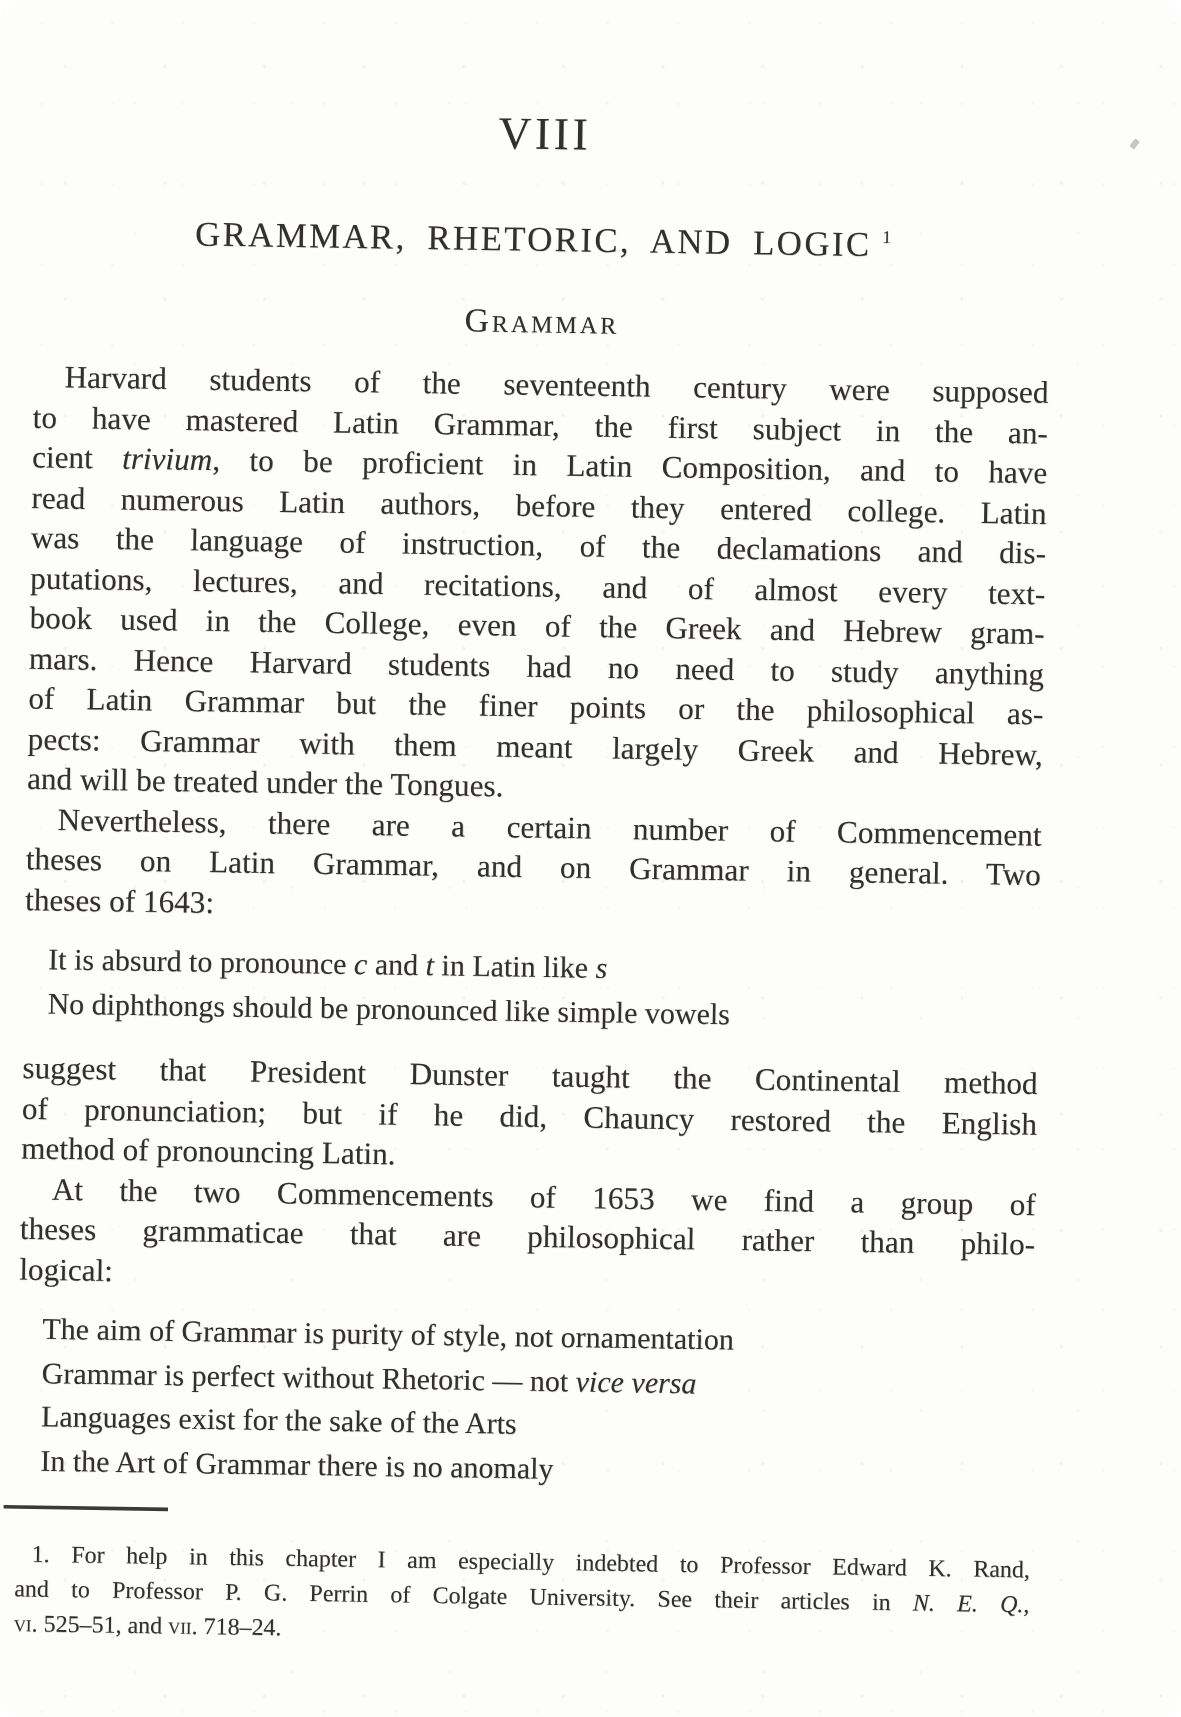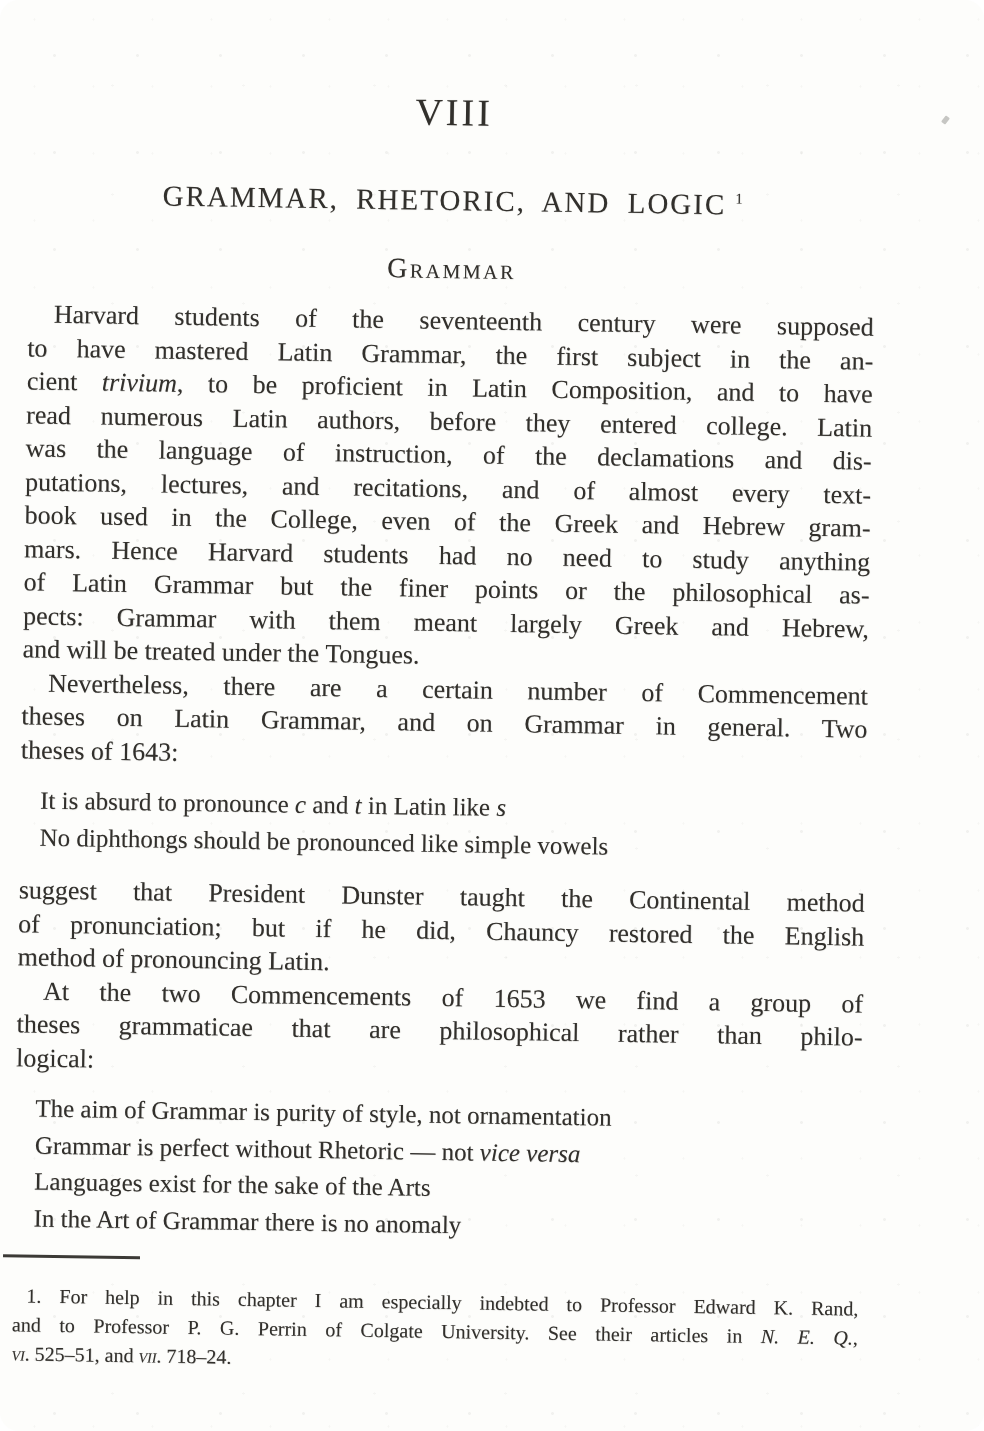--- a/index.html
+++ b/index.html
@@ -86,21 +86,21 @@
     width: 137px;
     height: 3px;
     background: #3c3a36;
   }
   .footnote {
     margin-top: 24px;
     font-size: 20px;
     line-height: 29px;
   }
   .footnote .line:first-child { padding-left: 14px; }
-  .sc { font-variant: small-caps; font-style: italic; }
+  .sc { font-variant: small-caps; }
   .speck {
     position: absolute;
     left: 943px;
     top: 116px;
     width: 5px;
     height: 8px;
     background: #a9a9a4;
     opacity: 0.65;
     transform: rotate(38deg);
     border-radius: 1px;

